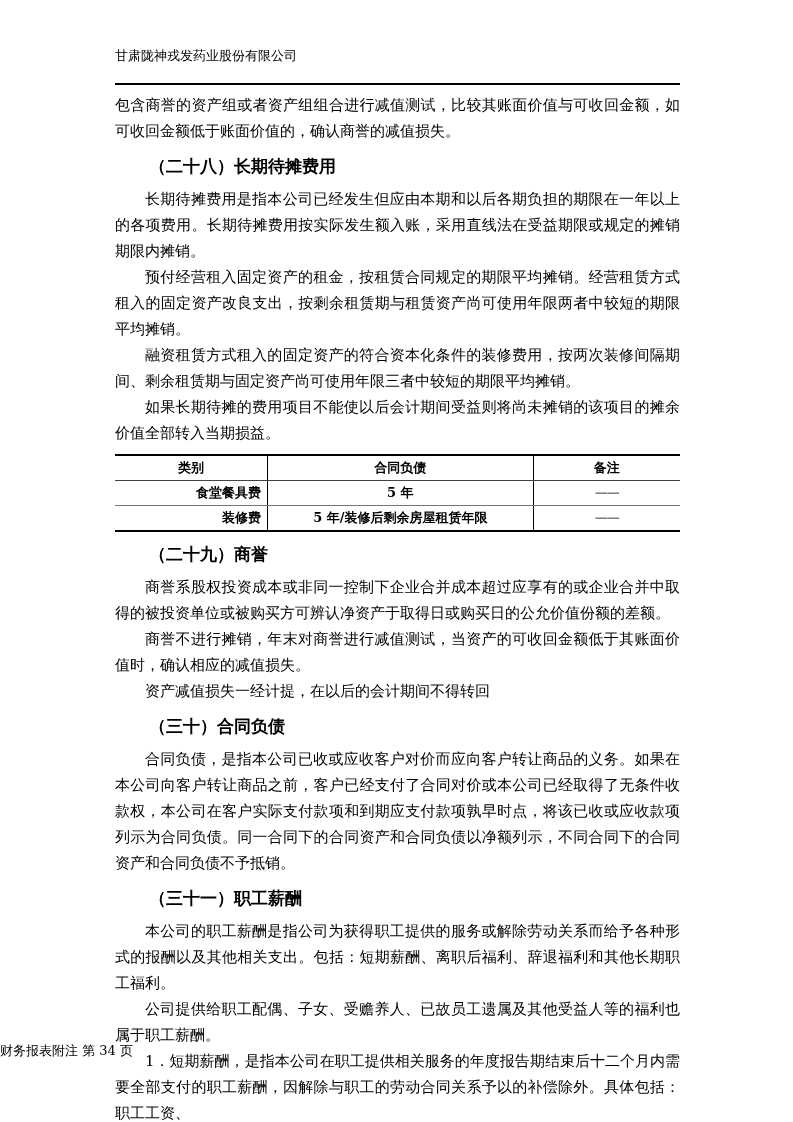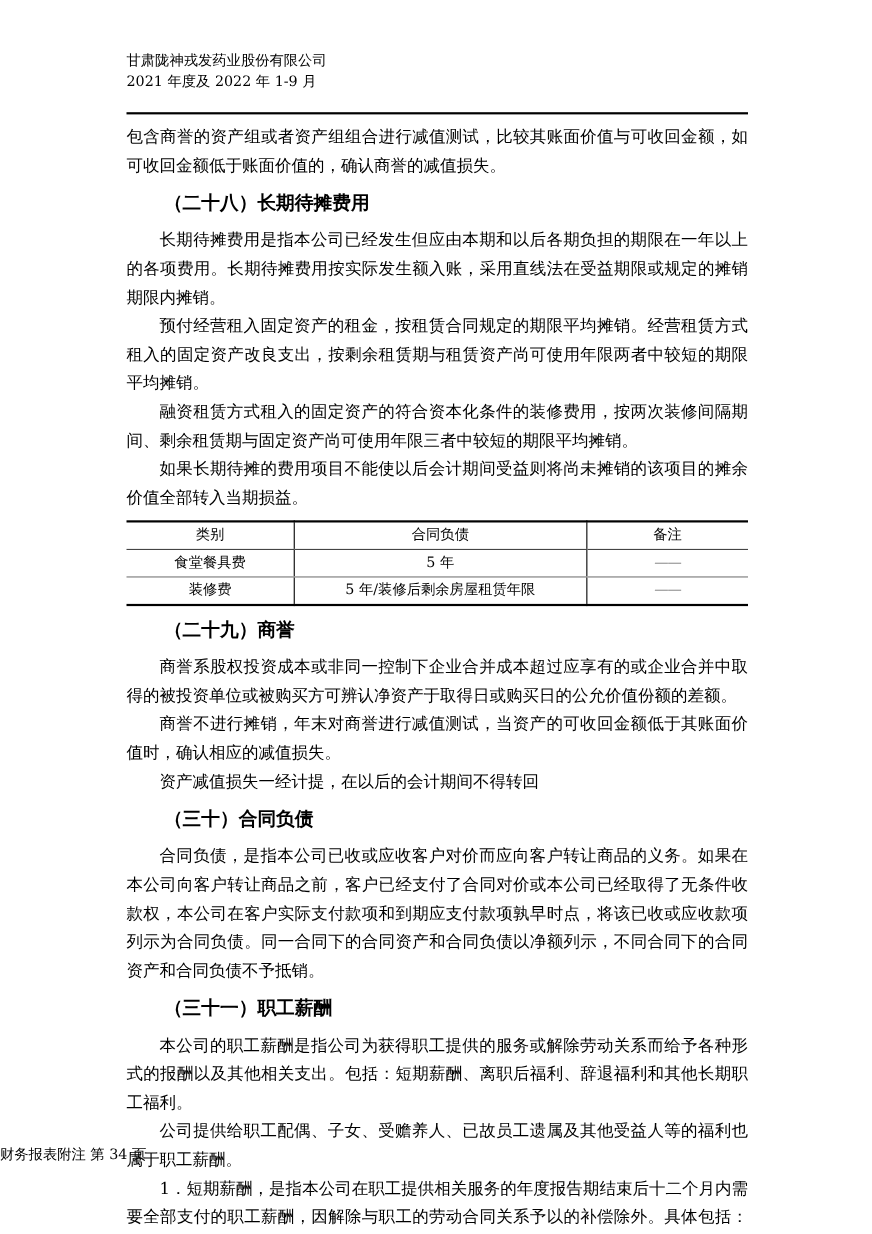--- a/index.html
+++ b/index.html
@@ -48,50 +48,49 @@
     border-collapse: collapse;
     margin: 8px 0 7px 0;
     font-size: 13px;
     line-height: 16px;
     text-align: center;
     border-top: 2px solid #000;
     border-bottom: 2px solid #000;
   }
   table.amort th, table.amort td {
     padding: 4px 6px;
-    font-weight: normal;
+    font-weight: bold;
   }
   table.amort th { border-bottom: 1px solid #444; }
   table.amort td { border-bottom: 1px solid #777; }
   table.amort tr:last-child td { border-bottom: none; }
   table.amort th + th, table.amort td + td { border-left: 1px solid #000; }
   table.amort .col-category { width: 27%; }
   table.amort .col-years { width: 47%; }
   table.amort .col-note { width: 26%; }
-  table.amort td.cell-left { text-align: center; }
+  table.amort td.cell-left { text-align: right; }
   table.amort .dash { color: #808080; letter-spacing: -1px; }
   .doc-footer {
     position: absolute;
     left: 0;
     bottom: 62px;
     width: 100%;
     text-align: left;
     font-size: 13px;
     line-height: 18px;
   }
 </style>
 </head>
 <body>
 
 <div class="page">
   <div class="content">
 
     <header class="doc-header">
       <div>甘肃陇神戎发药业股份有限公司</div>
-      <div>2021 年度及 2022 年 1-9 月</div>
     </header>
 
     <main class="doc-body">
 
       <p class="noindent">包含商誉的资产组或者资产组组合进行减值测试，比较其账面价值与可收回金额，如可收回金额低于账面价值的，确认商誉的减值损失。</p>
 
       <h2>（二十八）长期待摊费用</h2>
       <p>长期待摊费用是指本公司已经发生但应由本期和以后各期负担的期限在一年以上的各项费用。长期待摊费用按实际发生额入账，采用直线法在受益期限或规定的摊销期限内摊销。</p>
       <p>预付经营租入固定资产的租金，按租赁合同规定的期限平均摊销。经营租赁方式租入的固定资产改良支出，按剩余租赁期与租赁资产尚可使用年限两者中较短的期限平均摊销。</p>
       <p>融资租赁方式租入的固定资产的符合资本化条件的装修费用，按两次装修间隔期间、剩余租赁期与固定资产尚可使用年限三者中较短的期限平均摊销。</p>

